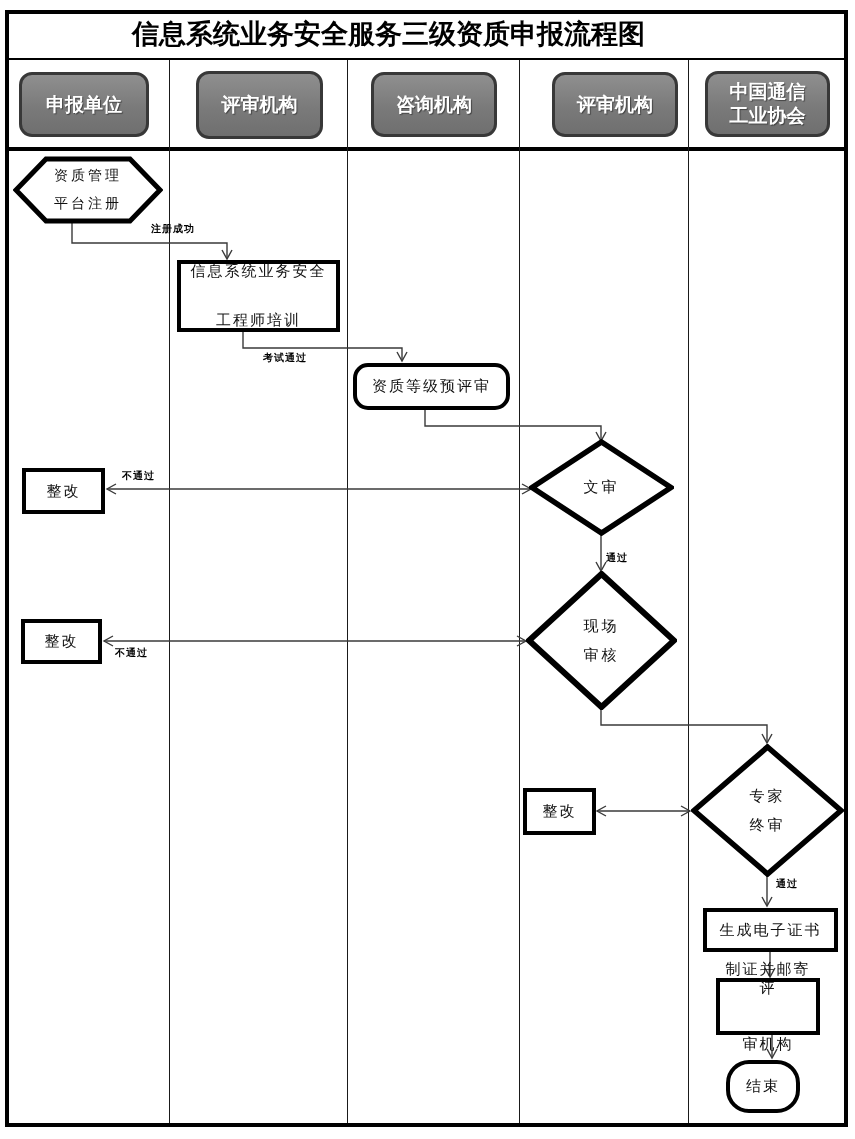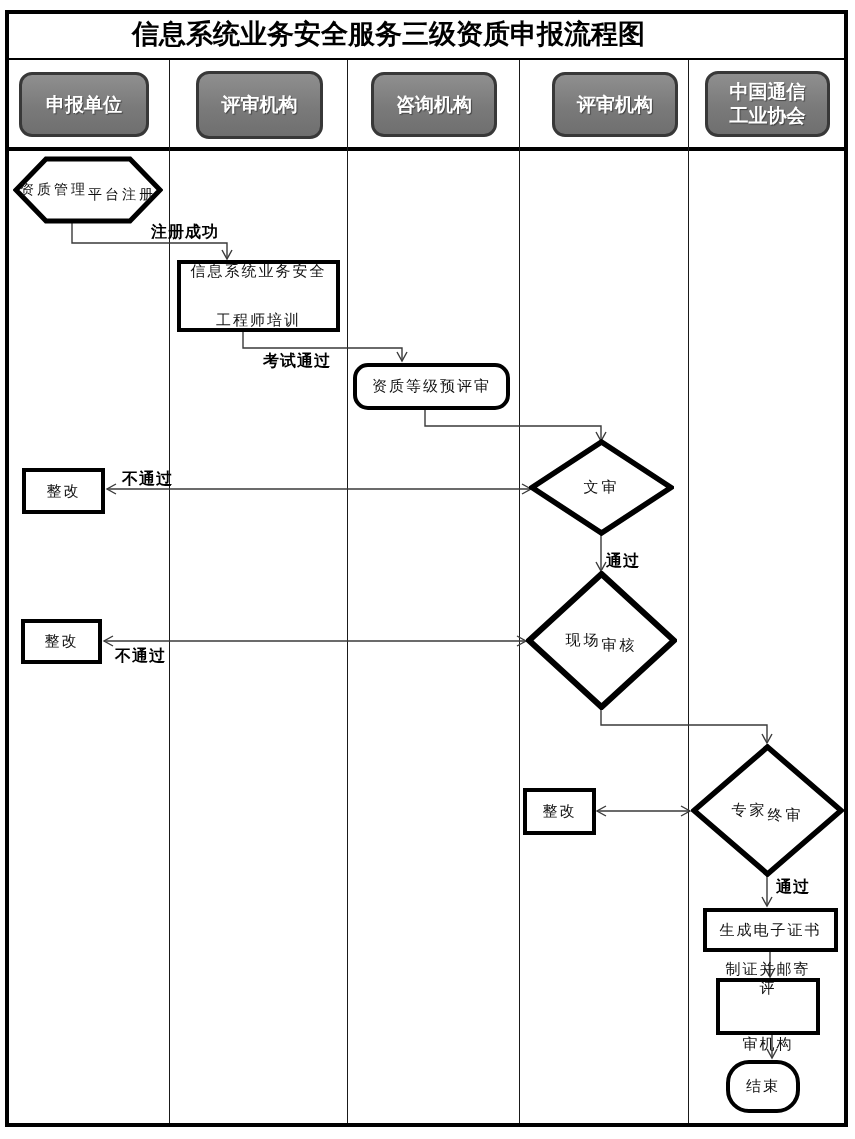--- a/index.html
+++ b/index.html
@@ -19,28 +19,28 @@
             align-items:center;justify-content:center;box-sizing:border-box;
             text-shadow:1px 1px 1px rgba(0,0,0,0.45);text-align:center;line-height:24px;}
   .node-rect{position:absolute;border:4px solid #000;background:#fff;box-sizing:border-box;
              display:flex;flex-direction:column;align-items:center;justify-content:center;
              font-family:"Liberation Serif",serif;font-size:15px;color:#111;
              letter-spacing:2px;text-align:center;gap:21px;}
   .node-rect .l2{margin-top:9px;}
   .shape-wrap{position:absolute;}
   .shape-wrap svg{position:absolute;left:0;top:0;}
   .shape-text{position:absolute;left:0;top:0;width:100%;height:100%;
-              display:flex;flex-direction:row;align-items:center;justify-content:center;
+              display:flex;flex-direction:column;align-items:center;justify-content:center;
               font-family:"Liberation Serif",serif;font-size:15px;color:#111;
               letter-spacing:3px;text-align:center;}
   .shape-text .l2{margin-top:10px;}
   .stadium{position:absolute;border:4px solid #000;border-radius:23px;background:#fff;
            box-sizing:border-box;display:flex;align-items:center;justify-content:center;
            font-family:Liberation Mono, monospace;font-size:15px;color:#111;letter-spacing:2px;}
-  .edge-label{position:absolute;font-weight:bold;font-size:16px;color:#000;
+  .edge-label{position:absolute;font-weight:bold;font-size:10px;color:#000;
               white-space:nowrap;letter-spacing:1px;}
   .overlay{position:absolute;left:0;top:0;}
 </style>
 </head>
 <body>
 
 <div class="page">
 
   <div class="frame"></div>
 

